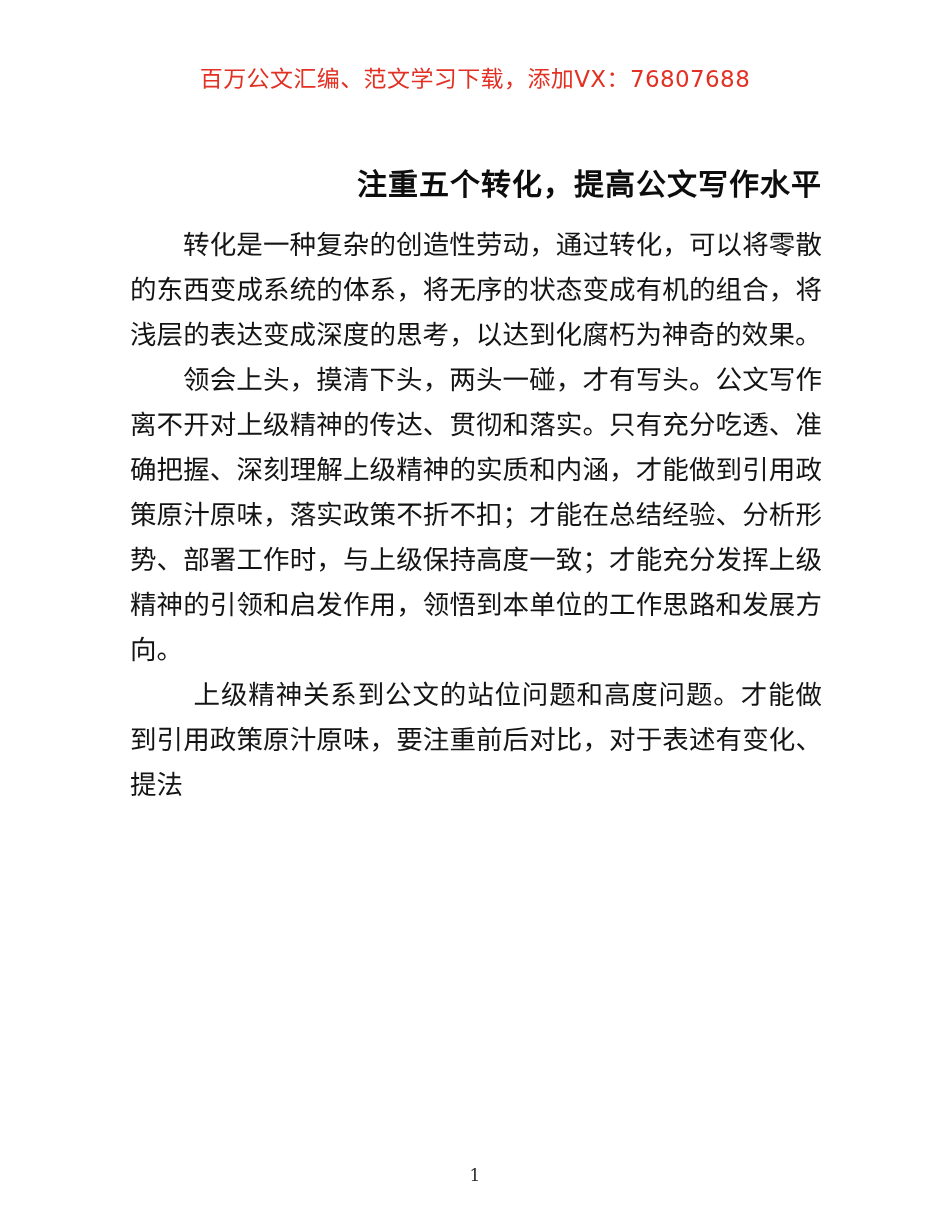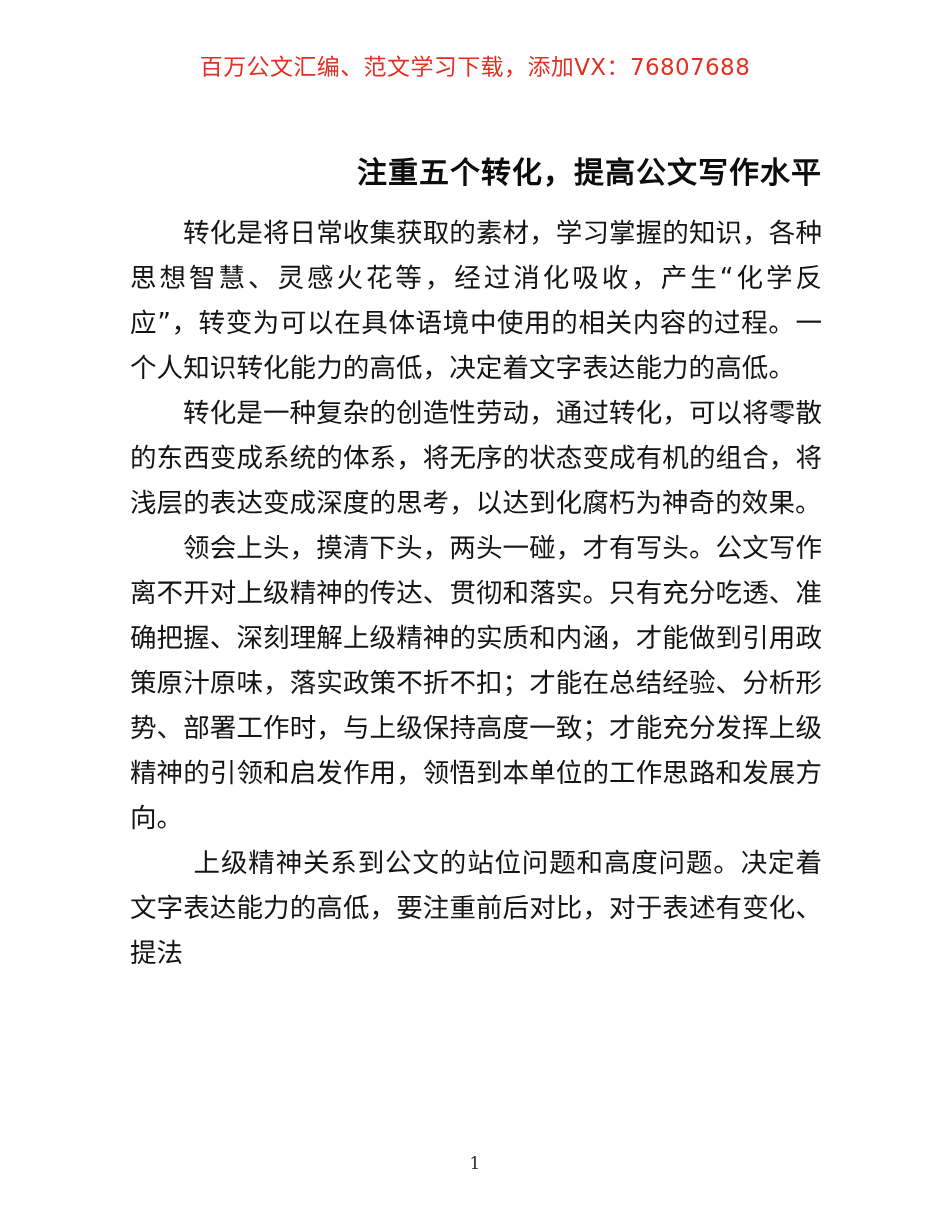--- a/index.html
+++ b/index.html
@@ -9,21 +9,21 @@
     background: #ffffff;
   }
   body {
     font-family: "DejaVu Sans", "Liberation Sans", sans-serif;
     -webkit-font-smoothing: antialiased;
   }
   .page {
     position: relative;
     width: 950px;
     height: 1210px;
-    margin: 0 auto;
+    margin: 12px auto;
     background: #ffffff;
     overflow: hidden;
     box-sizing: border-box;
   }
 
   
   .doc-header {
     position: absolute;
     top: 52px;
     left: 0;
@@ -93,23 +93,22 @@
 
 <div class="page">
 
   <div class="doc-header">百万公文汇编、范文学习下载，添加VX：76807688</div>
 
   <div class="content">
 
     <h1 class="doc-title">注重五个转化，提高公文写作水平</h1>
 
     <div class="doc-body">
-      <p class="para">转化是将日常收集获取的素材，学习掌握的知识，各种思想智慧、灵感火花等，经过消化吸收，产生“化学反应”，转变为可以在具体语境中使用的相关内容的过程。一个人知识转化能力的高低，决定着文字表达能力的高低。</p>
       <p class="para">转化是一种复杂的创造性劳动，通过转化，可以将零散的东西变成系统的体系，将无序的状态变成有机的组合，将浅层的表达变成深度的思考，以达到化腐朽为神奇的效果。</p>
       <p class="para">领会上头，摸清下头，两头一碰，才有写头。公文写作离不开对上级精神的传达、贯彻和落实。只有充分吃透、准确把握、深刻理解上级精神的实质和内涵，才能做到引用政策原汁原味，落实政策不折不扣；才能在总结经验、分析形势、部署工作时，与上级保持高度一致；才能充分发挥上级精神的引领和启发作用，领悟到本单位的工作思路和发展方向。</p>
-      <p class="para wide-indent">上级精神关系到公文的站位问题和高度问题。决定着文字表达能力的高低，要注重前后对比，对于表述有变化、提法</p>
+      <p class="para wide-indent">上级精神关系到公文的站位问题和高度问题。才能做到引用政策原汁原味，要注重前后对比，对于表述有变化、提法</p>
     </div>
 
   </div>
 
   <div class="page-number">1</div>
 
 </div>
 
 </body></html>

